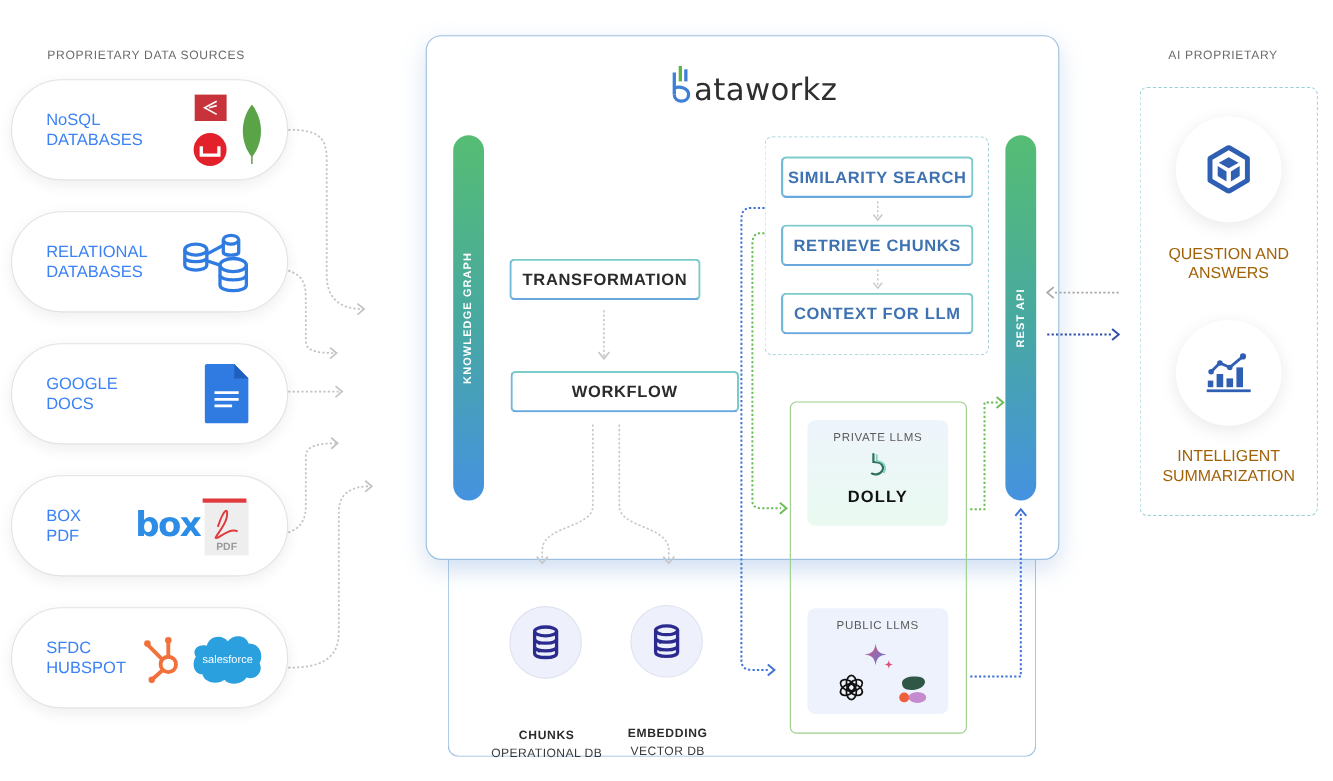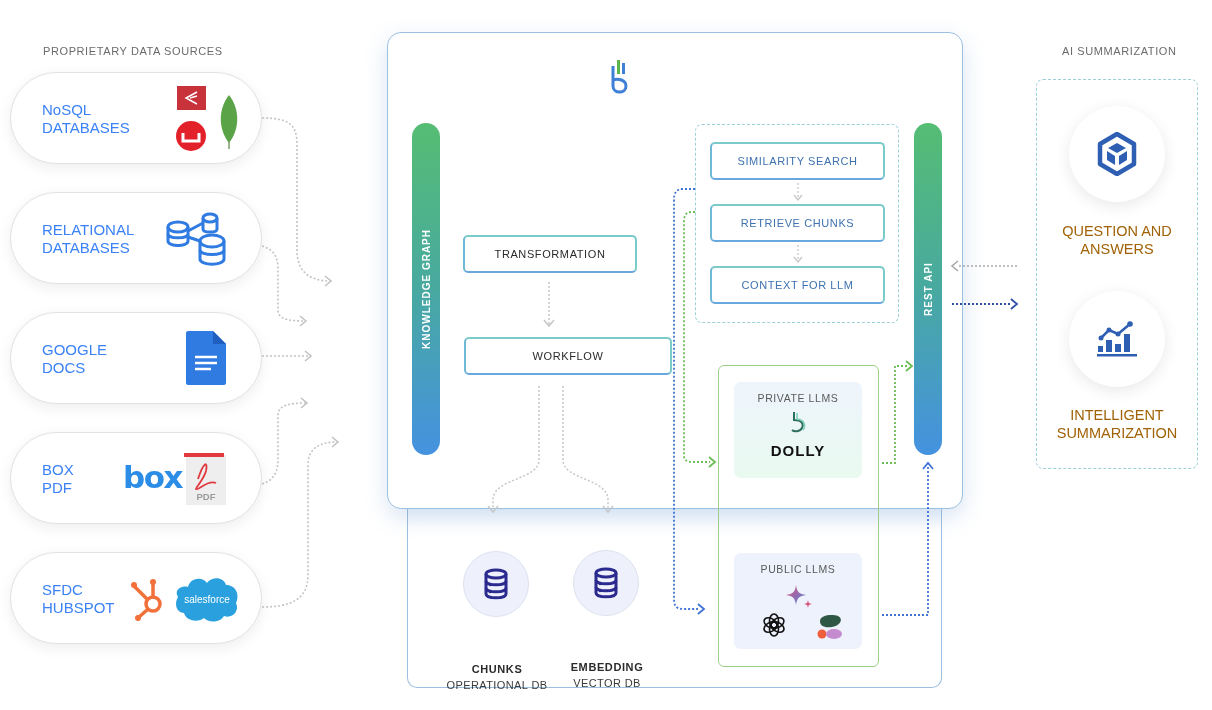--- a/index.html
+++ b/index.html
@@ -43,21 +43,21 @@
   .vbar .vlabel {
     position: absolute; left: 50%; top: 50%;
     transform: translate(-50%,-50%) rotate(-90deg);
     color: #ffffff; font-size: 10px; letter-spacing: 1px; white-space: nowrap; font-weight: bold;
   }
 
   .step {
     position: absolute; height: 38px; background: #fff;
     border: 2px solid #7ccbcb; border-bottom-color: #68a8dc; border-left-color: #70b8d8;
     border-radius: 5px; display: flex; align-items: center; justify-content: center;
-    font-size: 11px; font-weight: normal; letter-spacing: 0.6px; z-index: 3;
+    font-size: 15px; font-weight: bold; letter-spacing: 0.6px; z-index: 3;
   }
   .step.dark { color: #2b2b2b; }
   .step.blue { color: #3e72b0; }
 
   .dash-group {
     position: absolute; left: 695px; top: 124px; width: 204px; height: 199px;
     border: 1.3px dashed #9ccfd6; border-radius: 7px; z-index: 3;
   }
 
   .llm-column {
@@ -114,21 +114,21 @@
   <g fill="none" stroke="#c4c4c4" stroke-width="1.6">
     <path d="M325 276 L331 281 L325 286"></path>
     <path d="M300 316 L306 321 L300 326"></path>
     <path d="M305 351 L311 356 L305 361"></path>
     <path d="M301 398 L307 403 L301 408"></path>
     <path d="M332 437 L338 442 L332 447"></path>
   </g>
 </svg>
 
 <div class="abs section-label" style="left:43px; top:45px;">PROPRIETARY DATA SOURCES</div>
-<div class="abs section-label" style="left:1062px; top:45px;">AI SUMMARIZATION</div>
+<div class="abs section-label" style="left:1062px; top:45px;">AI PROPRIETARY</div>
 
 <div class="pill" style="top:72px;">
   <div class="pill-label">NoSQL
 DATABASES</div>
   <svg class="abs" style="left:155px; top:10px;" width="90" height="72" viewBox="0 0 90 72">
     <g>
         <rect x="11" y="3" width="29" height="24" fill="#c7323b"></rect>
       <path d="M31 9 L20 15 L31 21 M24 15 L31 13" stroke="#fff" stroke-width="1.5" fill="none"></path>
       </g>
     <g>
@@ -209,20 +209,21 @@
 <div class="lower-box"></div>
 <div class="main-box"></div>
 
 <div class="logo">
   <svg width="26" height="38" viewBox="0 0 26 38">
     <path d="M9 8 V28" stroke="#3f7fd6" stroke-width="3" fill="none"></path>
     <path d="M9 28 C9 36 22 36 22 28 C22 22 14 20 9 22" stroke="#3f7fd6" stroke-width="3" fill="none"></path>
     <rect x="13" y="2" width="3" height="14" fill="#5ab54b"></rect>
     <rect x="18" y="5" width="3" height="11" fill="#3f7fd6"></rect>
   </svg>
+  <span class="logo-text">ataworkz</span>
 </div>
 
 <div class="vbar" style="left:412px; top:123px; height:332px;">
   <span class="vlabel">KNOWLEDGE GRAPH</span>
 </div>
 
 <div class="vbar" style="left:914px; top:123px; height:332px;">
   <span class="vlabel">REST API</span>
 </div>
 

